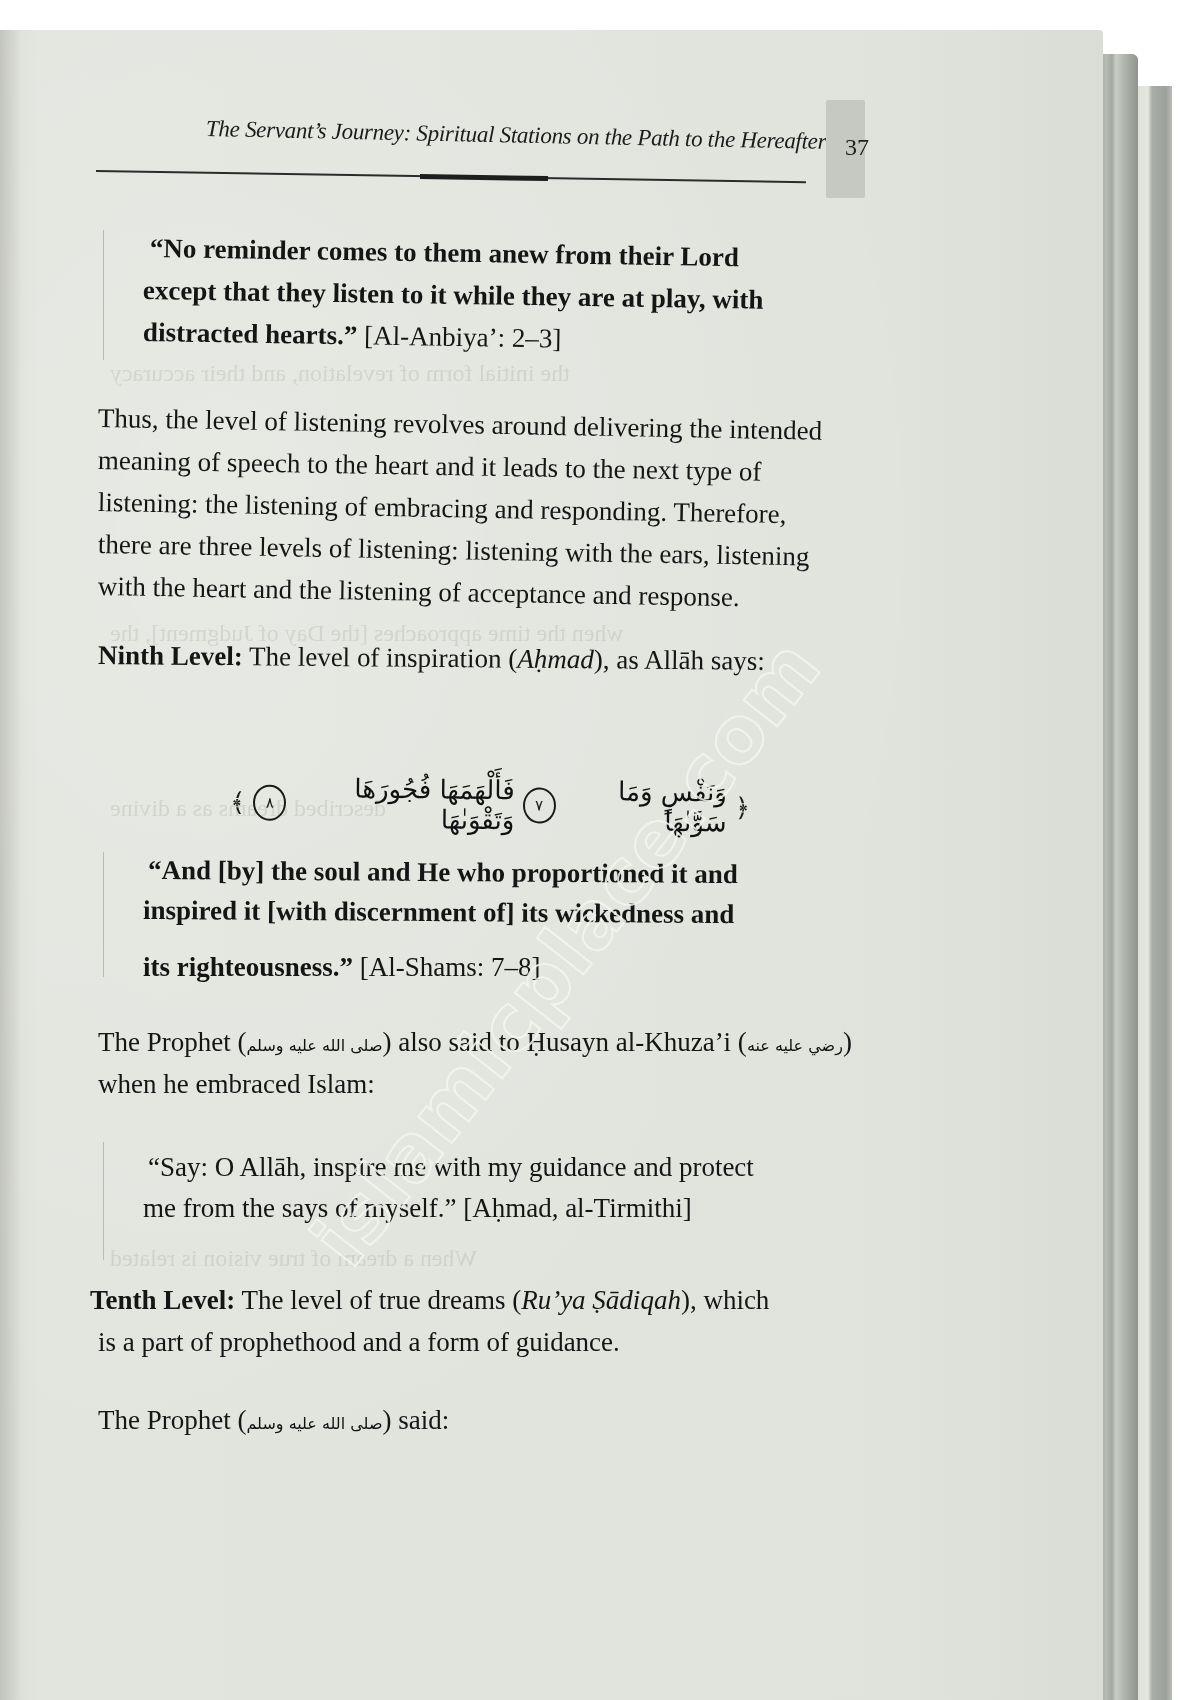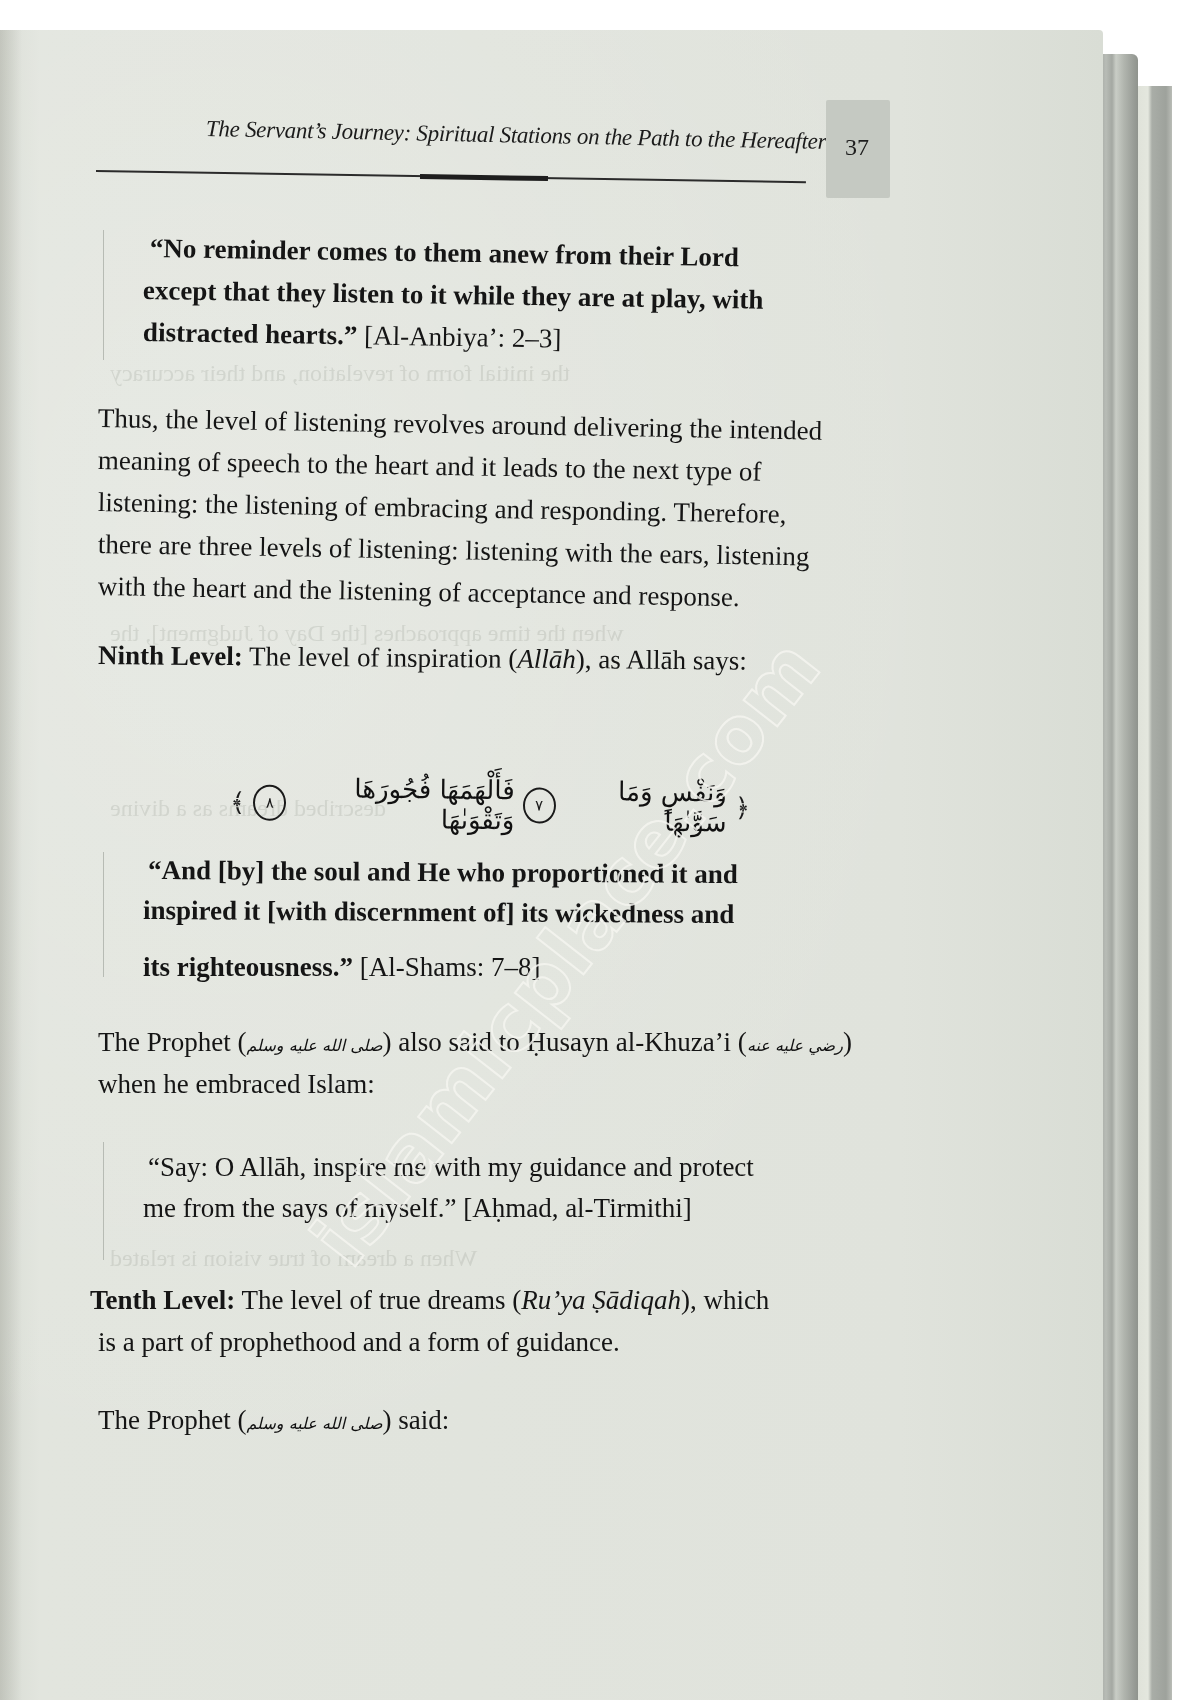--- a/index.html
+++ b/index.html
@@ -86,21 +86,21 @@
       top: 145px;
       width: 128px;
       height: 5px;
       background: #1e1e1e;
       transform: rotate(0.9deg);
     }
     .page-number-tab {
       position: absolute;
       left: 826px;
       top: 70px;
-      width: 64px;
+      width: 39px;
       height: 98px;
       background: #c5c9c2;
       border-radius: 2px;
     }
     .page-number {
       position: absolute;
       left: 0;
       width: 62px;
       top: 34px;
       text-align: center;
@@ -163,21 +163,20 @@
       border: 2px solid #1a1a1a;
       border-radius: 50%;
       font-size: 15px;
       font-family: "DejaVu Sans", sans-serif;
       color: #1a1a1a;
     }
     .salawat {
       font-family: "DejaVu Sans", sans-serif;
       font-size: 16px;
       color: #111;
-      font-style: italic;
     }
     .watermark {
       position: absolute;
       left: 330px;
       top: 1180px;
       font-family: "DejaVu Sans", sans-serif;
       font-size: 78px;
       font-weight: bold;
       color: transparent;
       -webkit-text-stroke: 2px rgba(245,245,240,0.85);
@@ -231,21 +230,21 @@
 
     <div>
       <div class="blk" style="left:98px; top:368px; transform:rotate(1deg); transform-origin:left center;">Thus, the level of listening revolves around delivering the intended</div>
       <div class="blk" style="left:98px; top:410px; transform:rotate(1deg); transform-origin:left center;">meaning of speech to the heart and it leads to the next type of</div>
       <div class="blk" style="left:98px; top:452px; transform:rotate(1deg); transform-origin:left center;">listening: the listening of embracing and responding. Therefore,</div>
       <div class="blk" style="left:98px; top:494px; transform:rotate(1deg); transform-origin:left center;">there are three levels of listening: listening with the ears, listening</div>
       <div class="blk" style="left:98px; top:536px; transform:rotate(1deg); transform-origin:left center;">with the heart and the listening of acceptance and response.</div>
     </div>
 
     <div class="blk" style="left:98px; top:605px; transform:rotate(0.5deg); transform-origin:left center;">
-      <span class="bold">Ninth Level:</span><span> The level of inspiration (</span><span class="italic">Allāh</span><span>), as Allāh says:</span>
+      <span class="bold">Ninth Level:</span><span> The level of inspiration (</span><span class="italic">Aḥmad</span><span>), as Allāh says:</span>
     </div>
 
     <div class="verse-line">
       <span class="verse-orn">﴾</span>
       <span class="ayah-marker">٨</span>
       <span class="arabic">فَأَلْهَمَهَا فُجُورَهَا وَتَقْوَىٰهَا</span>
       <span class="ayah-marker">٧</span>
       <span class="arabic">وَنَفْسٍ وَمَا سَوَّىٰهَا</span>
       <span class="verse-orn">﴿</span>
     </div>

